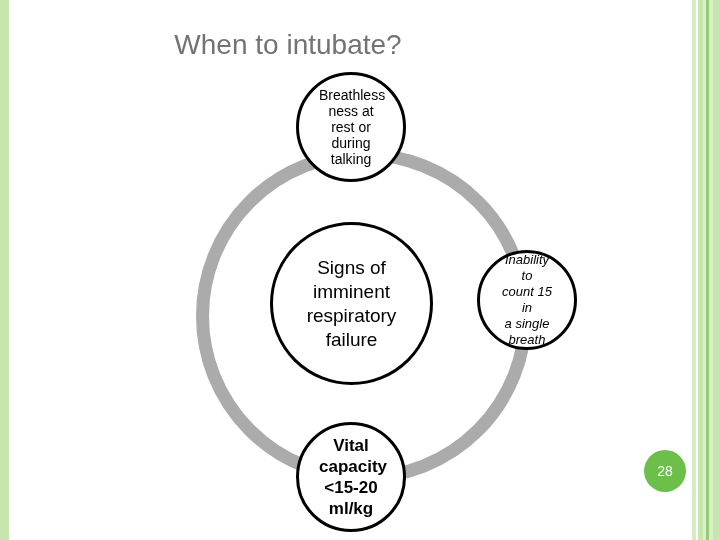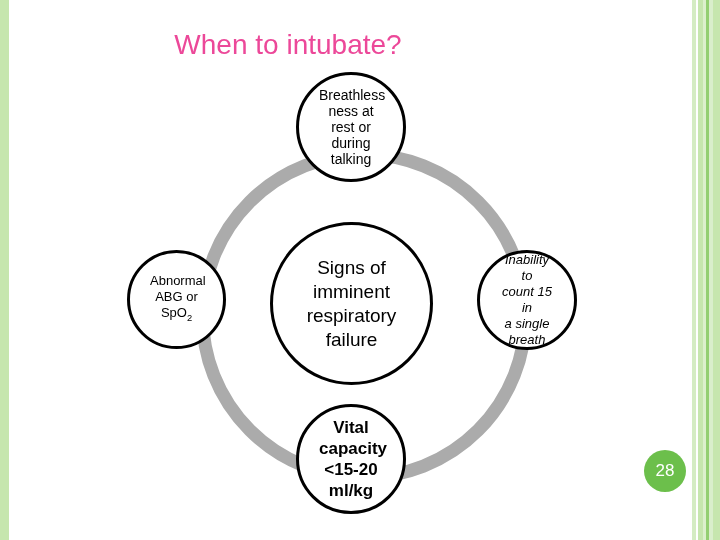--- a/index.html
+++ b/index.html
@@ -39,21 +39,21 @@
   
   #title {
     position: absolute;
     left: 0;
     top: 28px;
     width: 576px;
     text-align: center;
     font-size: 28px;
     line-height: 34px;
     font-weight: 400;
-    color: #ec4899;
+    color: #737373;
     letter-spacing: 0px;
   }
 
   
   #ring {
     position: absolute;
     left: 196px;
     top: 148px;
     width: 310px;
     height: 310px;
@@ -97,41 +97,41 @@
     left: 270px; top: 222px;
     width: 163px; height: 163px;
     font-size: 19px; line-height: 24px; font-weight: 400;
   }
   #node-right {
     left: 477px; top: 250px;
     width: 100px; height: 100px;
     font-size: 13px; line-height: 16px; font-weight: 400; font-style: italic;
   }
   #node-bottom {
-    left: 296px; top: 404px;
+    left: 296px; top: 422px;
     width: 110px; height: 110px;
     font-size: 17px; line-height: 21px; font-weight: 700;
   }
 
   .sub { font-size: 0.72em; vertical-align: sub; }
 
   
   #page-badge {
     position: absolute;
     left: 644px;
     top: 450px;
     width: 42px;
     height: 42px;
     border-radius: 50%;
     background: #6cbf4b;
     display: flex;
     align-items: center;
     justify-content: center;
     color: #ffffff;
-    font-size: 17px;
+    font-size: 14px;
     font-weight: 400;
   }
 </style>
 </head>
 <body>
 
 <div id="slide">
 
   <div class="stripe stripe-left-main"></div>
   <div class="stripe stripe-left-inner"></div>
@@ -149,23 +149,20 @@
   <div id="ring"></div>
 
   <div class="node" id="node-top">
     <span class="node-text">Breathless
 ness at
 rest or
 during
 talking</span>
   </div>
 
-  <div class="node" id="node-left">
-    <span class="node-text"><span>Abnormal</span><br><span>ABG or</span><br><span>SpO</span><span class="sub">2</span></span>
-  </div>
 
   <div class="node" id="node-center">
     <span class="node-text">Signs of
 imminent
 respiratory
 failure</span>
   </div>
 
   <div class="node" id="node-right">
     <span class="node-text">Inability  to

